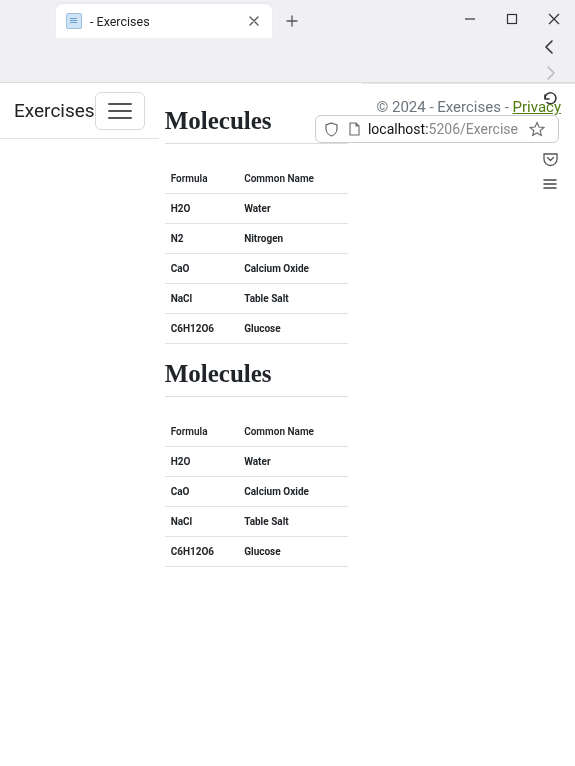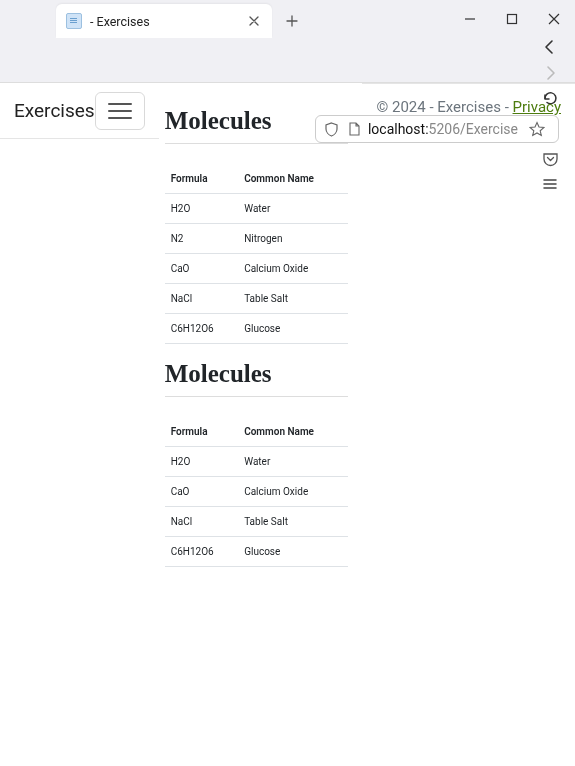--- a/index.html
+++ b/index.html
@@ -166,21 +166,21 @@
     border-collapse: collapse;
     margin-bottom: 14px;
   }
   th, td {
     text-align: left;
     padding: 9px 6px;
     border-bottom: 1px solid #dee2e6;
     font-size: 10px;
   }
   th { font-weight: 600; }
-  td { font-weight: 400; }
+  td { font-weight: 700; }
   td:first-child, th:first-child { width: 40%; }
   footer {
     border-top: 1px solid #e5e5e5;
     padding: 14px;
     font-size: 15px;
     color: #6c757d;
   }
   footer a { color: #4d7c0f; text-decoration: underline; }
 </style>
 </head>

